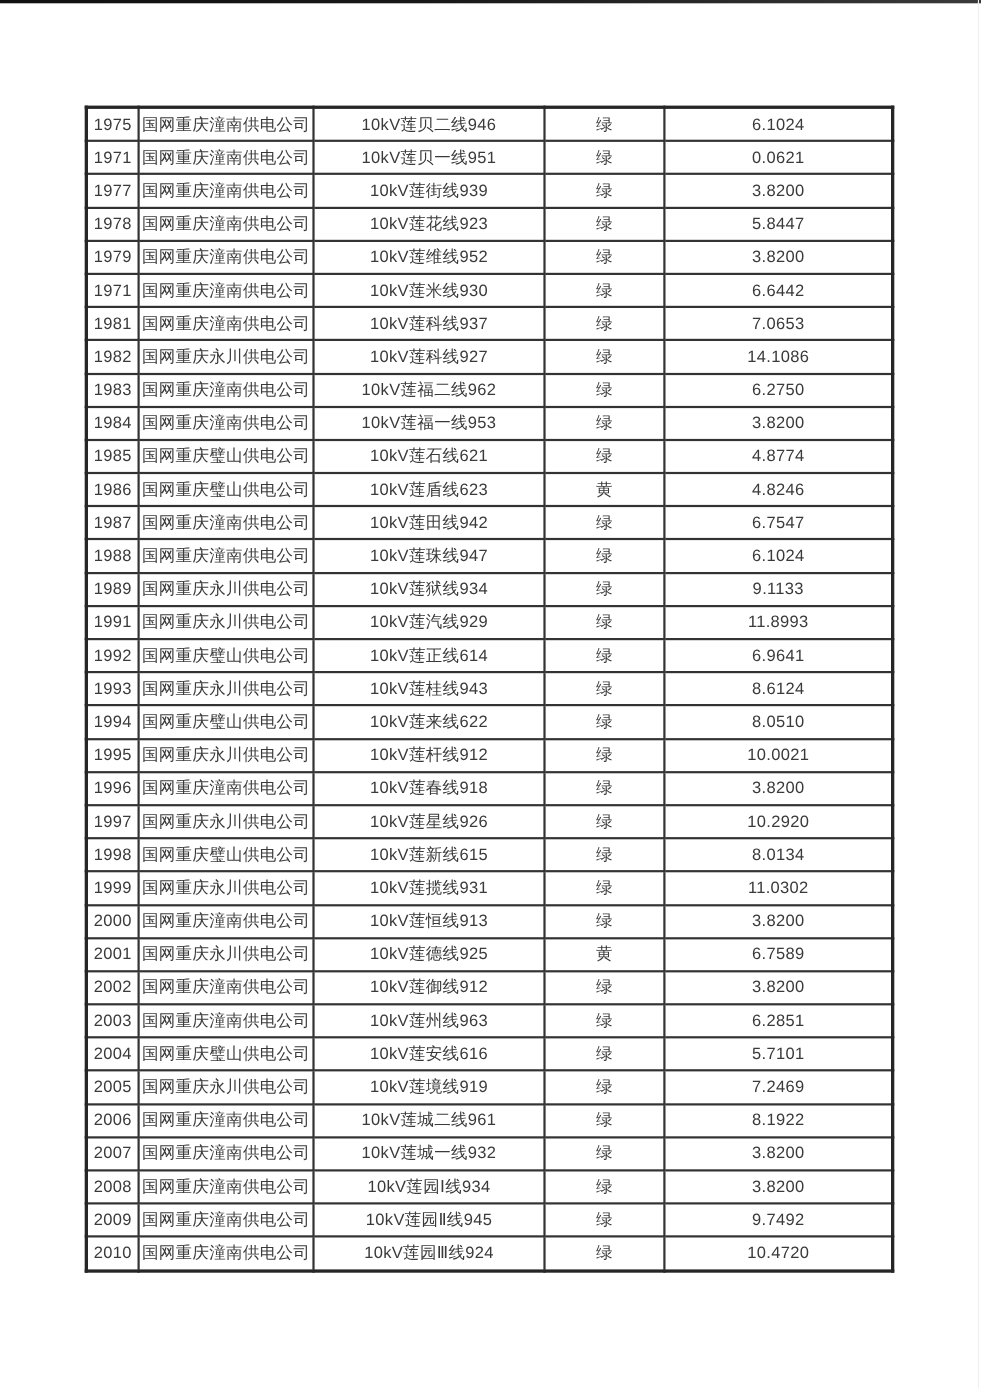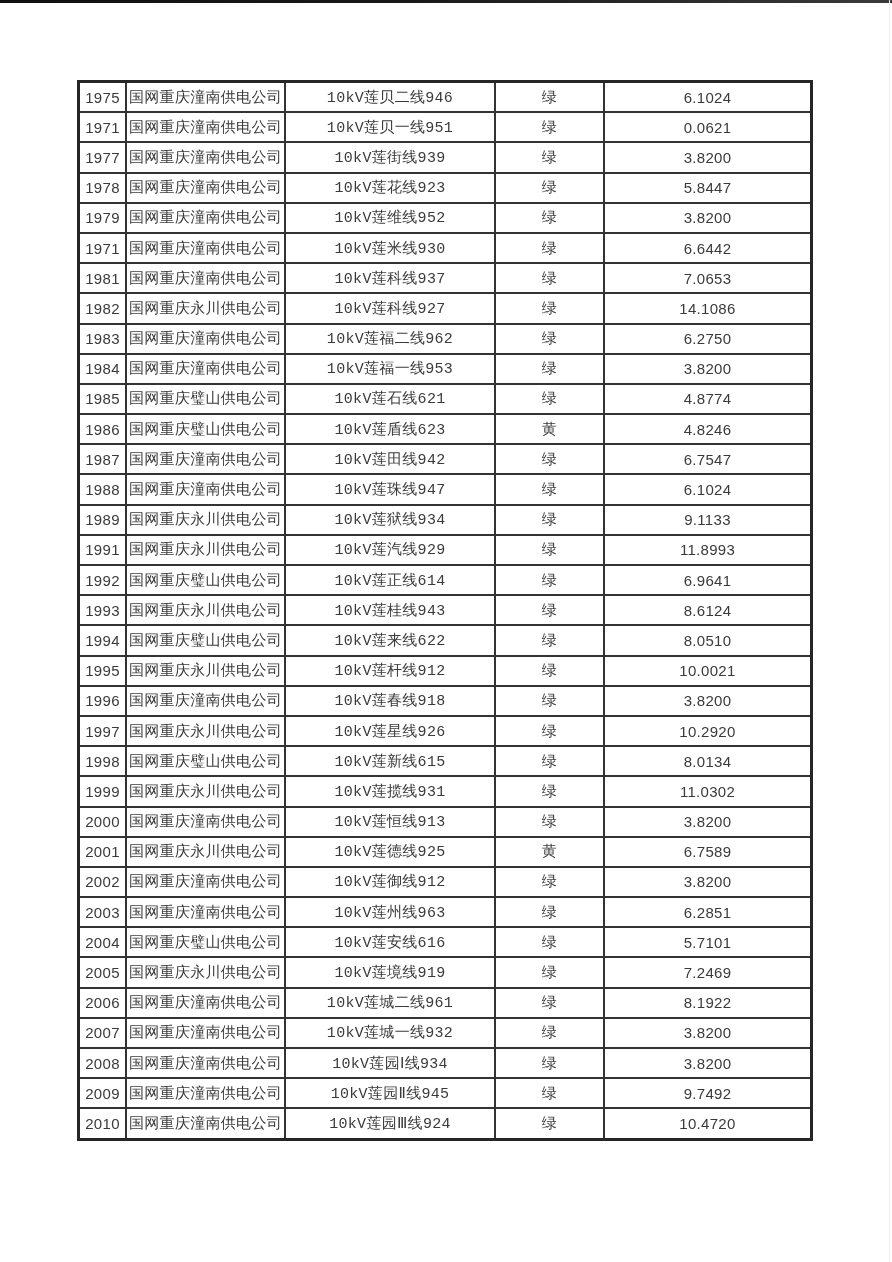--- a/index.html
+++ b/index.html
@@ -27,41 +27,41 @@
     position: absolute;
     top: 0;
     right: 2px;
     width: 1px;
     height: 100%;
     background: #efefef;
   }
   table.data-table {
     position: absolute;
     left: 77px;
-    top: 80px;
+    top: 96px;
     border-collapse: collapse;
     table-layout: fixed;
     width: 720px;
     border: 3px solid #262626;
   }
   table.data-table td {
     border: 2px solid #333333;
     height: 28.2px;
     padding: 0 2px;
     text-align: center;
     vertical-align: middle;
     font-size: 15px;
     color: #3a3a3a;
     letter-spacing: 0.3px;
     white-space: nowrap;
     overflow: hidden;
   }
   td.col-no      { width: 41px;  font-size: 14.5px; }
   td.col-company { width: 153px; }
-  td.col-line    { width: 204px; font-family: Liberation Mono, monospace; }
+  td.col-line    { width: 204px; }
   td.col-status  { width: 103px; }
   td.col-value   { width: 201px; font-size: 14.5px; }
 </style>
 </head>
 <body>
 
 <div class="page">
   <div class="top-bar"></div>
   <div class="page-right-edge"></div>
 

